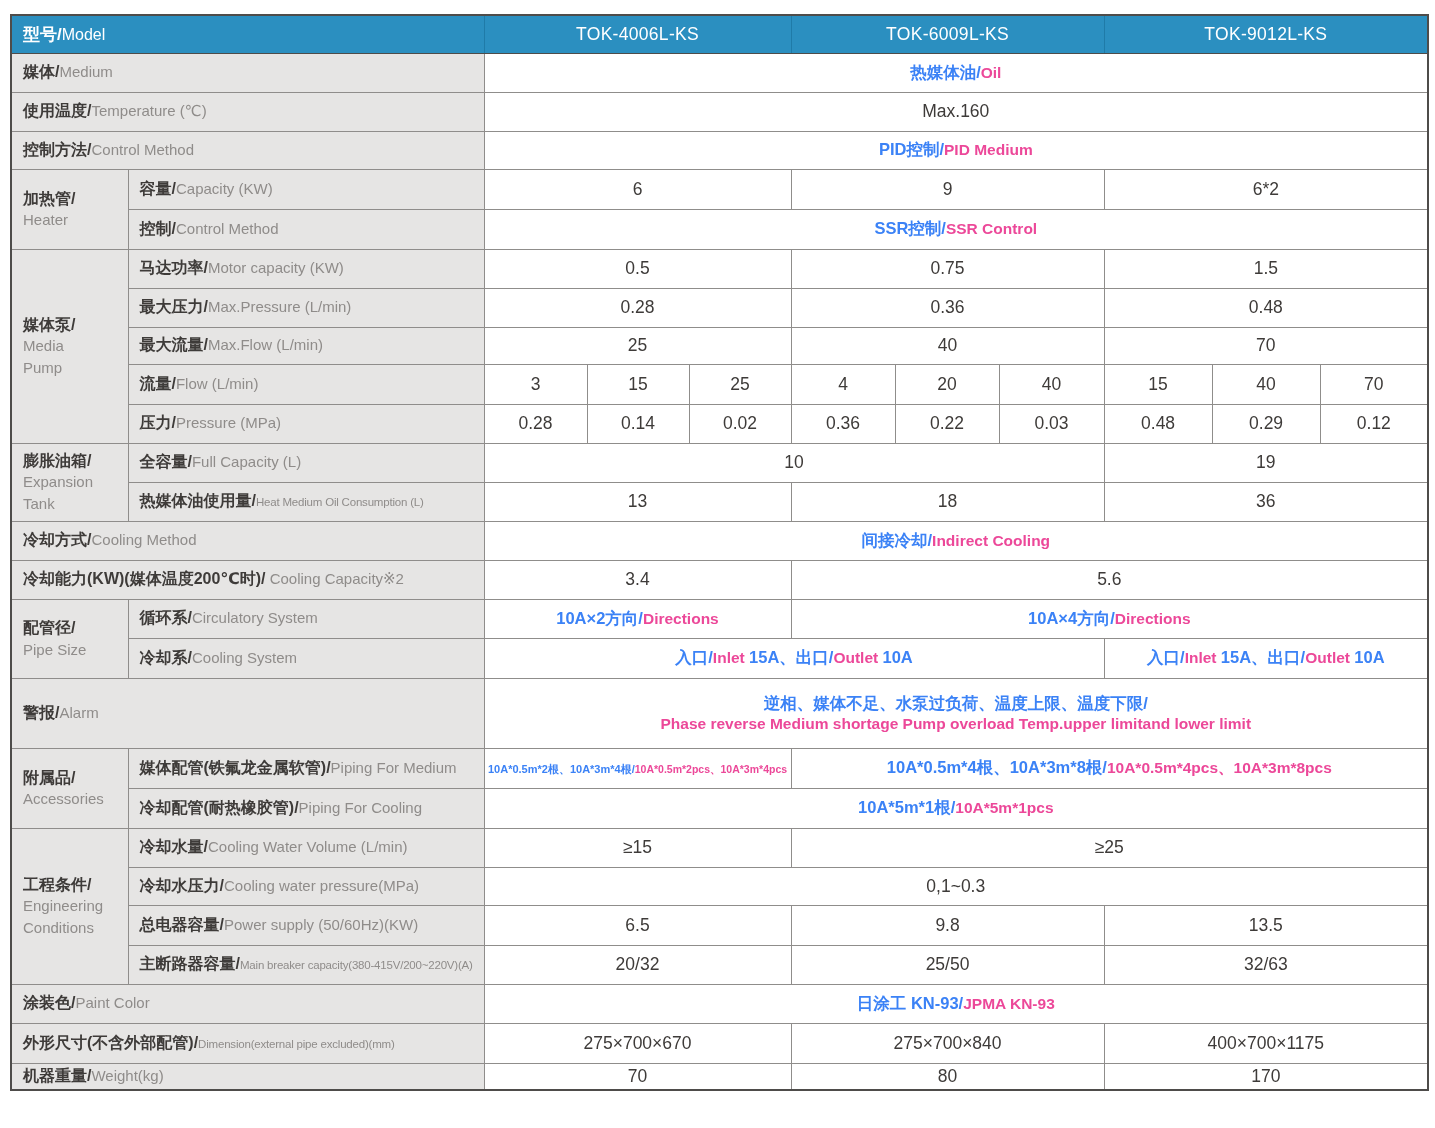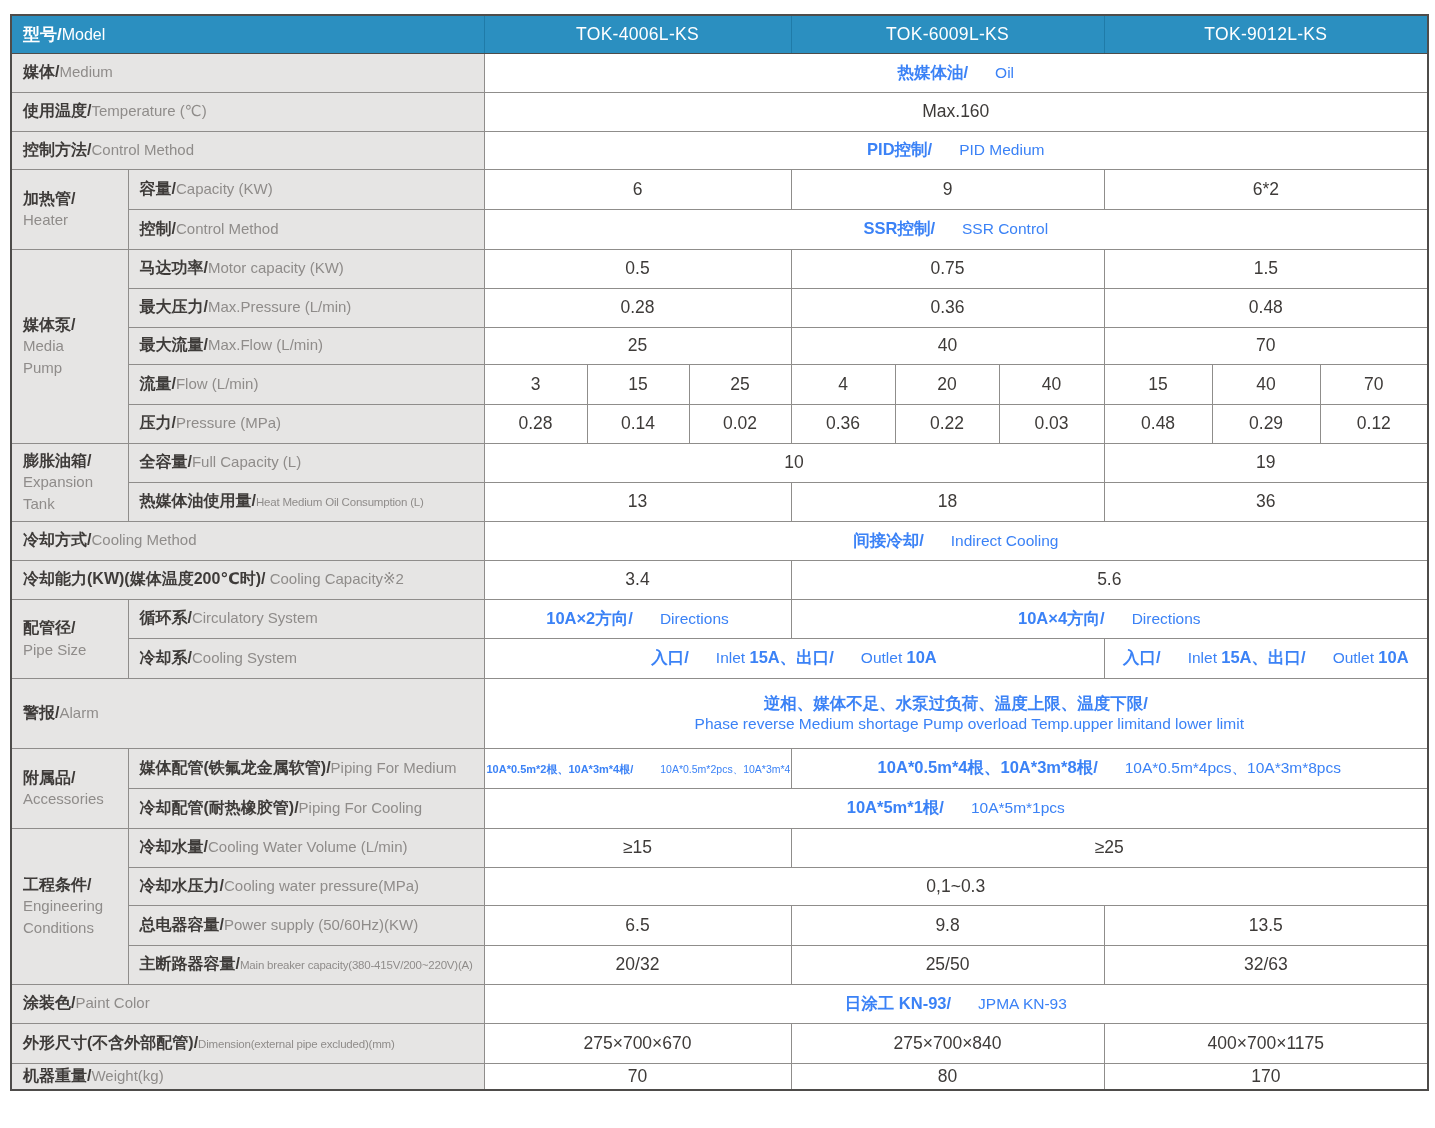--- a/index.html
+++ b/index.html
@@ -33,21 +33,21 @@
   td.k-hlabel{text-align:left;padding-left:11px;}
   td.sm{white-space:nowrap;padding:0 2px;}
   td.sm .p-vcn{font-size:11px;font-weight:600;}
   td.sm .p-ven{font-size:10.5px;}
   
   .p-cn {font-weight:700;color:#3e3b39;font-size:16px;}
   .p-en {font-weight:400;color:#8f8c8a;font-size:15px;}
   .p-ensm {font-weight:400;color:#8f8c8a;font-size:11.5px;letter-spacing:-0.2px;}
   .p-val {font-weight:400;color:#3e3b39;font-size:17.5px;}
   .p-vcn {font-weight:600;color:#3b82f6;font-size:16.5px;}
-  .p-ven {font-weight:400;color:#3b82f6;font-size:15.5px;padding-left:27px;}
+  .p-ven {font-weight:700;color:#ec4899;font-size:15.5px;}
   .p-hcn {font-weight:700;color:#ffffff;font-size:17px;}
   .p-hen {font-weight:400;color:#ffffff;font-size:16px;}
   .p-hm  {font-weight:400;color:#ffffff;font-size:17.5px;letter-spacing:0.3px;}
 </style>
 </head>
 <body>
 
 <table class="spec">
   <colgroup>
       <col style="width: 117px;">

